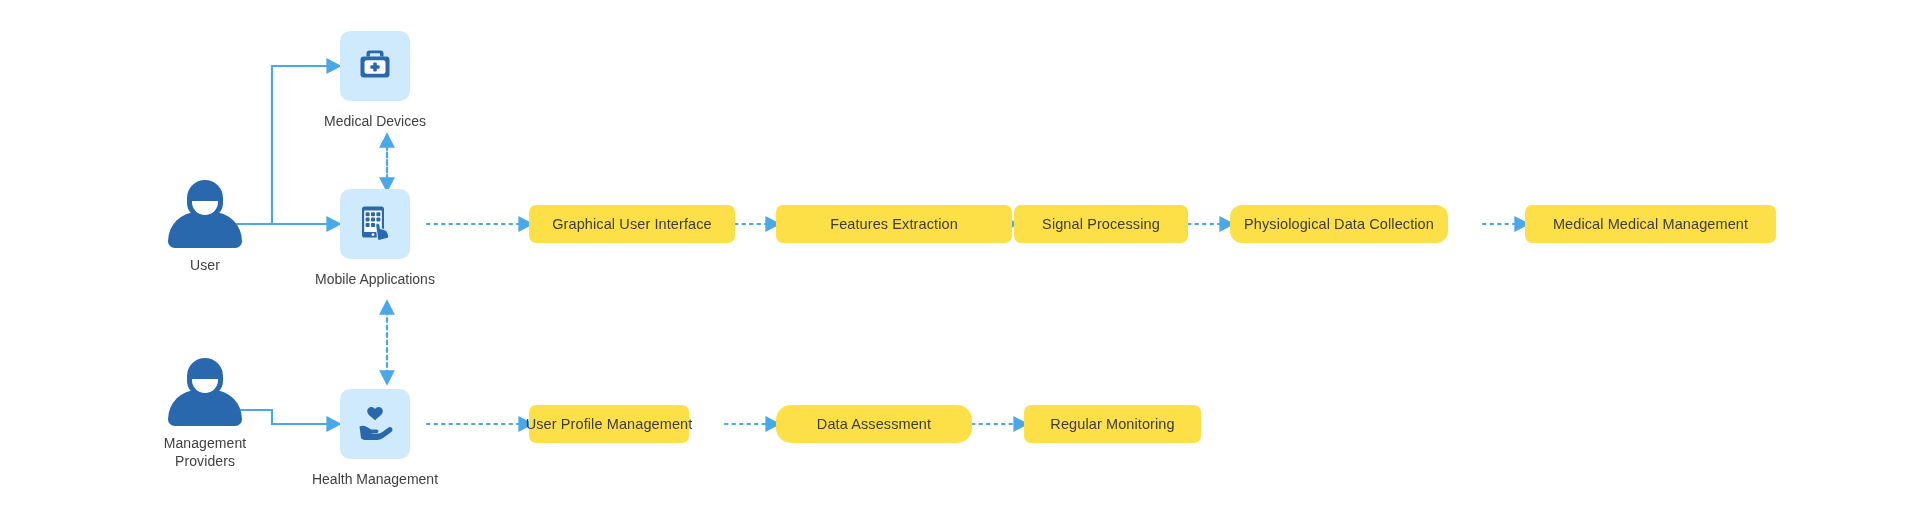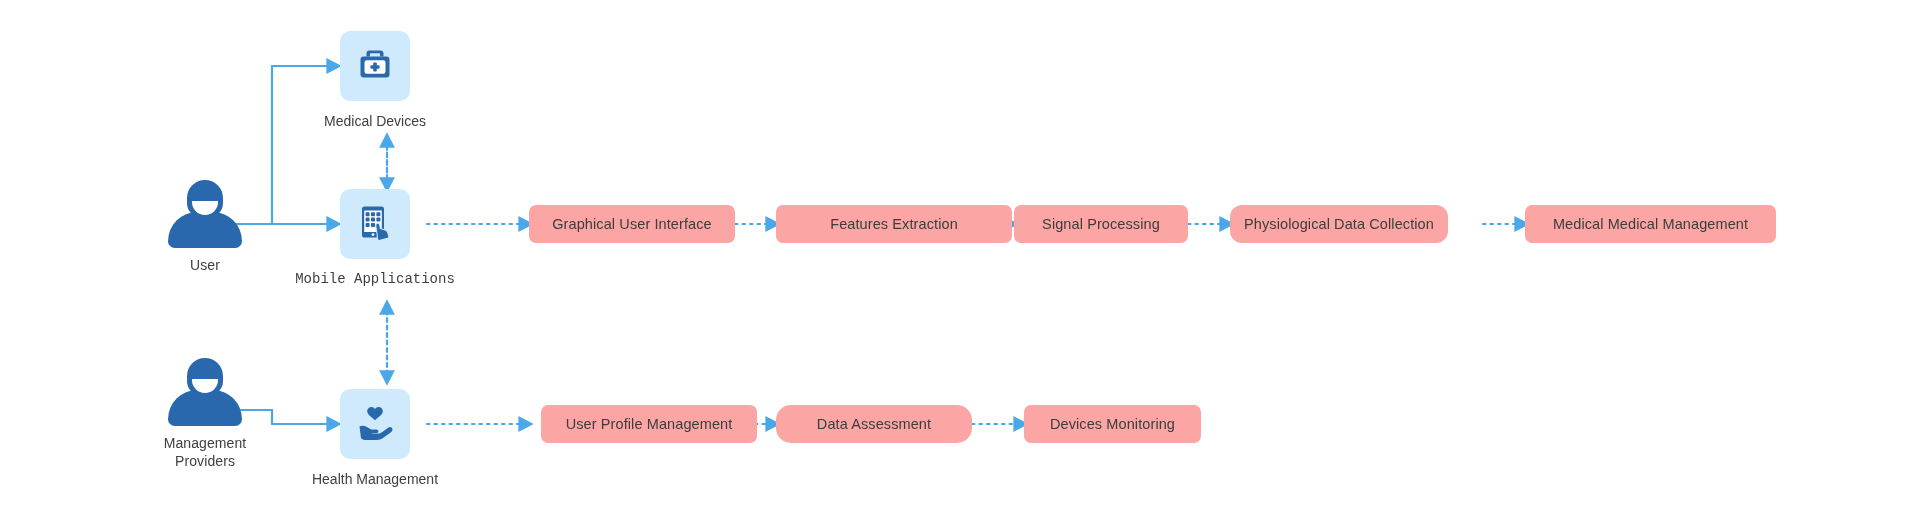--- a/index.html
+++ b/index.html
@@ -96,21 +96,21 @@
     font-size: 14px;
     color: #404040;
     white-space: nowrap;
     text-align: center;
   }
 
   
   .pbox {
     position: absolute;
     height: 38px;
-    background: #fca5a5;
+    background: #fde047;
     border-radius: 7px;
     display: flex;
     align-items: center;
     justify-content: center;
     font-size: 14.5px;
     color: #3d3d3d;
     letter-spacing: .1px;
     white-space: nowrap;
     padding: 0 7px;
     box-sizing: border-box;
@@ -215,21 +215,21 @@
           <rect x="17" y="16.6" width="4" height="4" rx="0.8"></rect>
           <rect x="22.4" y="16.6" width="4" height="4" rx="0.8"></rect>
           <rect x="11.6" y="22" width="4" height="4" rx="0.8"></rect>
           <rect x="17" y="22" width="4" height="4" rx="0.8"></rect>
         </g>
         <circle cx="19" cy="33.6" r="1.4" fill="#ffffff"></circle>
         <path d="M23.2 33.5 c-0.6 -3 -1.1 -6.2 -1.4 -8.6 c-0.2 -1.7 0.6 -2.7 1.8 -2.8 c1.2 -0.1 2 0.8 2.2 2.1 l0.5 3.4 l3.6 0.9 c2.2 0.6 3.4 1.6 3.9 3.2 l1 3.4 c0.3 1.1 -0.2 1.9 -1.2 2.2 l-7.6 2.1 c-1.3 0.4 -2.3 -0.2 -2.6 -1.4 z" fill="#2a68ae" stroke="#cfeafc" stroke-width="1.1"></path>
       </svg>
     </span>
   </div>
-  <div class="tile-caption" style="left:270px; top:271px; width:210px;font-family:Liberation Mono, monospace;">Mobile Applications</div>
+  <div class="tile-caption" style="left:270px; top:271px; width:210px;">Mobile Applications</div>
 
   <div class="tile" style="left:340px; top:389px;">
     <span class="glyph">
       <svg width="42" height="42" viewBox="0 0 42 42" xmlns="http://www.w3.org/2000/svg">
         <path d="M21 19.2 c-3.6 -3.3 -7.8 -5.2 -7.8 -9.1 c0 -2.4 1.9 -4.1 4.1 -4.1 c1.6 0 2.9 0.8 3.7 2 c0.8 -1.2 2.1 -2 3.7 -2 c2.2 0 4.1 1.7 4.1 4.1 c0 3.9 -4.2 5.8 -7.8 9.1 z" fill="#2a68ae"></path>
         <path d="M5.5 25.5 c2.6 -1.2 5.2 -0.6 7.4 0.6 l4.3 2.4 h5.2 c1.2 0 2 0.8 2 1.8 c0 1 -0.8 1.8 -2 1.8 h-5.6 l2.2 0.5 h4.9 c1.5 0 2.9 -0.5 4.1 -1.4 l6.1 -4.5 c1.3 -1 3 -0.8 3.9 0.4 c0.9 1.2 0.6 2.8 -0.7 3.8 l-8.3 6.2 c-1.8 1.3 -3.9 2 -6.1 2 h-11.4 c-1.7 0 -3.3 -0.6 -4.5 -1.8 z" fill="#2a68ae"></path>
       </svg>
     </span>
   </div>
   <div class="tile-caption" style="left:280px; top:471px; width:190px;">Health Management</div>
@@ -237,19 +237,19 @@
   <div class="pbox" style="left:529px; top:205px; width:206px;">Graphical User Interface</div>
 
   <div class="pbox" style="left:776px; top:205px; width:236px;">Features Extraction</div>
 
   <div class="pbox" style="left:1014px; top:205px; width:174px;text-align:center;">Signal Processing</div>
 
   <div class="pbox" style="left:1230px; top:205px; width:218px;border-radius:12px;">Physiological Data Collection</div>
 
   <div class="pbox" style="left:1525px; top:205px; width:251px;">Medical Medical Management</div>
 
-  <div class="pbox" style="left:529px; top:405px; width:216px;margin-left:12px;">User Profile Management</div>
+  <div class="pbox" style="left:529px; top:405px; width:160px;">User Profile Management</div>
 
   <div class="pbox" style="left:776px; top:405px; width:196px;border-radius:15px;">Data Assessment</div>
 
-  <div class="pbox" style="left:1024px; top:405px; width:177px;">Devices Monitoring</div>
+  <div class="pbox" style="left:1024px; top:405px; width:177px;">Regular Monitoring</div>
 
 </div>
 
 </body></html>

